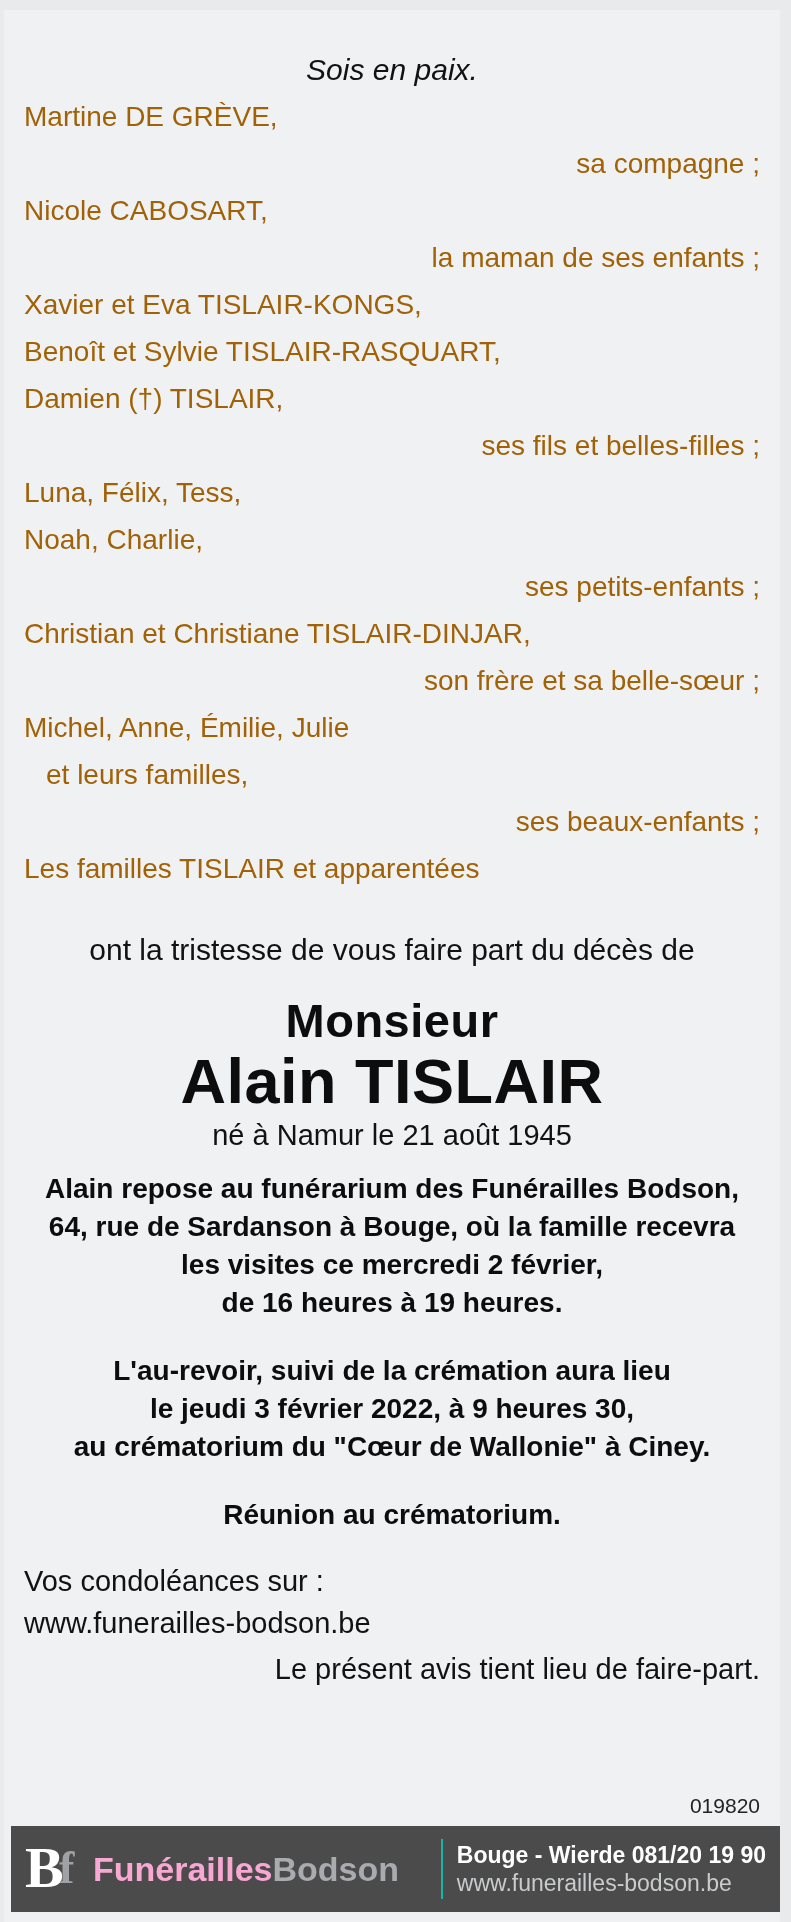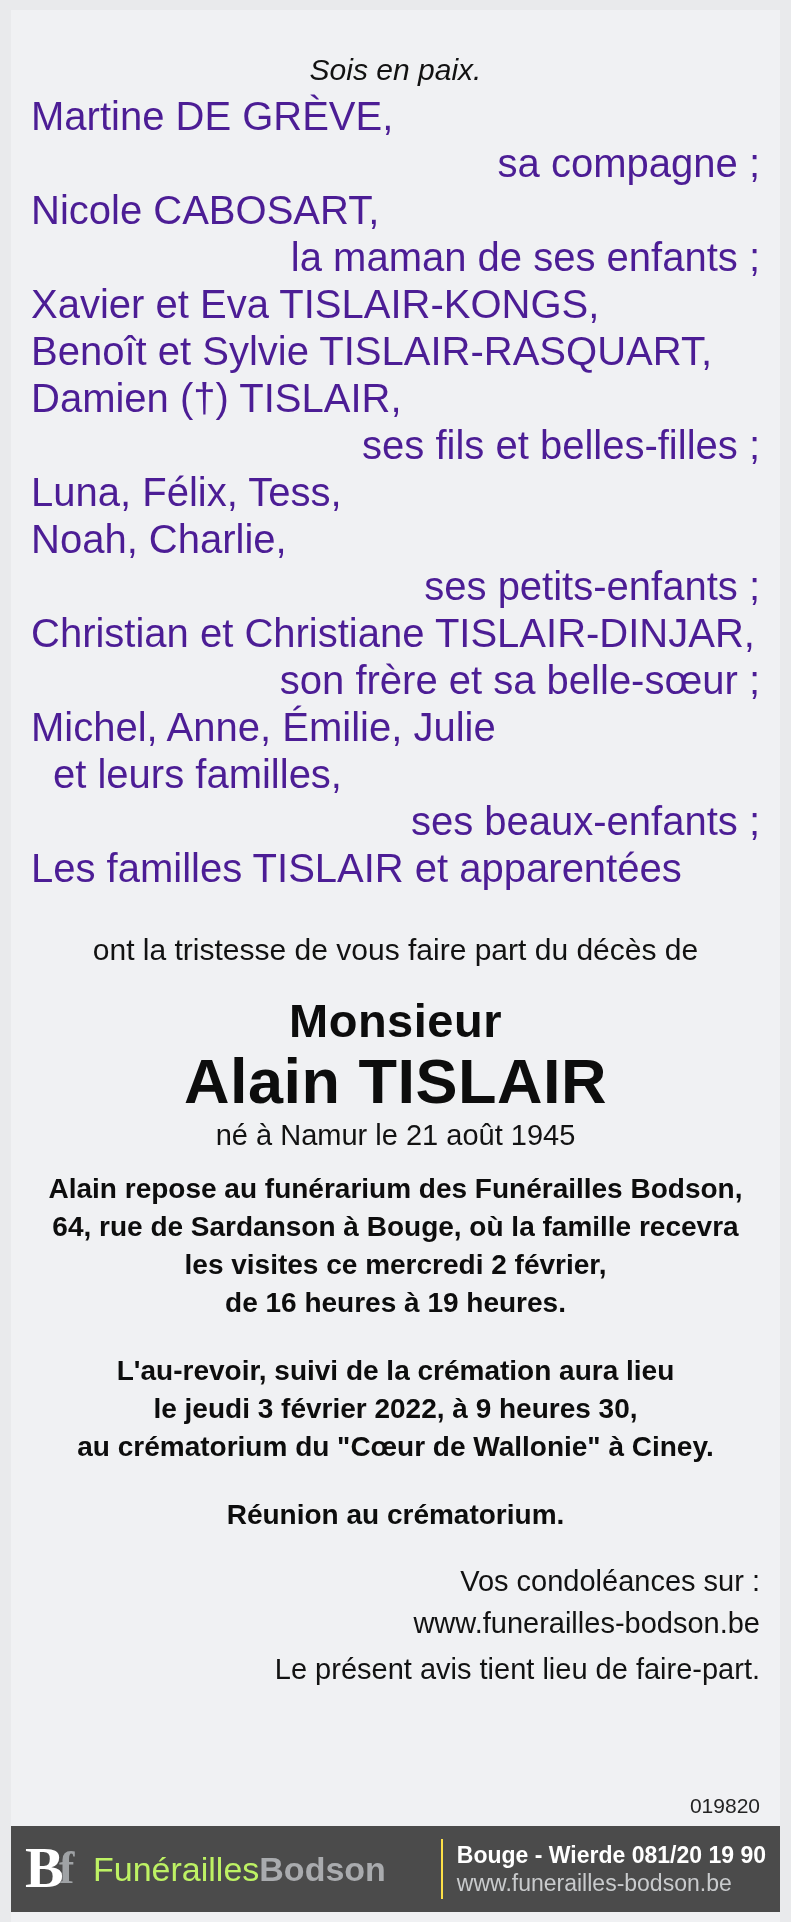--- a/index.html
+++ b/index.html
@@ -12,35 +12,35 @@
     height: 1922px;
     font-family: "Liberation Sans", sans-serif;
     overflow: hidden;
   }
   .notice {
     position: relative;
     width: 791px;
     height: 1922px;
     box-sizing: border-box;
     background: #e9eaec;
-    padding: 10px 11px 0 11px;
+    padding: 10px 11px 0 4px;
   }
   .sheet {
     position: relative;
     width: 100%;
     height: 100%;
     background: #f0f1f3;
     box-sizing: border-box;
     padding: 0 20px;
   }
   
   .line {
-    font-size: 40px;
+    font-size: 28px;
     line-height: 47px;
-    color: #4c1d95;
+    color: #a16207;
     white-space: pre;
   }
   .italic-center {
     text-align: center;
     font-style: italic;
     font-size: 30px;
     line-height: 47px;
     color: #121212;
     padding-top: 36px;
   }
@@ -85,21 +85,21 @@
     text-align: center;
     font-size: 28px;
     font-weight: bold;
     line-height: 38px;
     color: #0d0d0d;
     margin-top: 16px;
   }
   .bold-block.second { margin-top: 30px; }
   .bold-block.third  { margin-top: 30px; }
   .cond {
-    text-align: right;
+    text-align: left;
     font-size: 29px;
     line-height: 42px;
     color: #121212;
     margin-top: 26px;
   }
   .final {
     text-align: right;
     font-size: 29px;
     line-height: 42px;
     color: #121212;
@@ -149,27 +149,27 @@
     color: #9fa2a5;
     line-height: 46px;
     font-family: "Liberation Serif", serif;
   }
   .logo-text {
     font-size: 34px;
     line-height: 40px;
     white-space: nowrap;
     flex: 0 0 auto;
   }
-  .logo-text .w1 { color: #bef264; font-weight: normal; }
+  .logo-text .w1 { color: #f9a8d4; font-weight: bold; }
   .logo-text .w2 { color: #a9abae; font-weight: bold; }
   .footer-right {
     margin-left: auto;
     text-align: left;
     padding-left: 14px;
-    border-left: 2px solid #fde047;
+    border-left: 2px solid #14b8a6;
     height: 60px;
     display: flex;
     flex-direction: column;
     justify-content: center;
     min-width: 300px;
   }
   .footer-right .fr1 {
     font-size: 23px;
     font-weight: bold;
     color: #ffffff;

